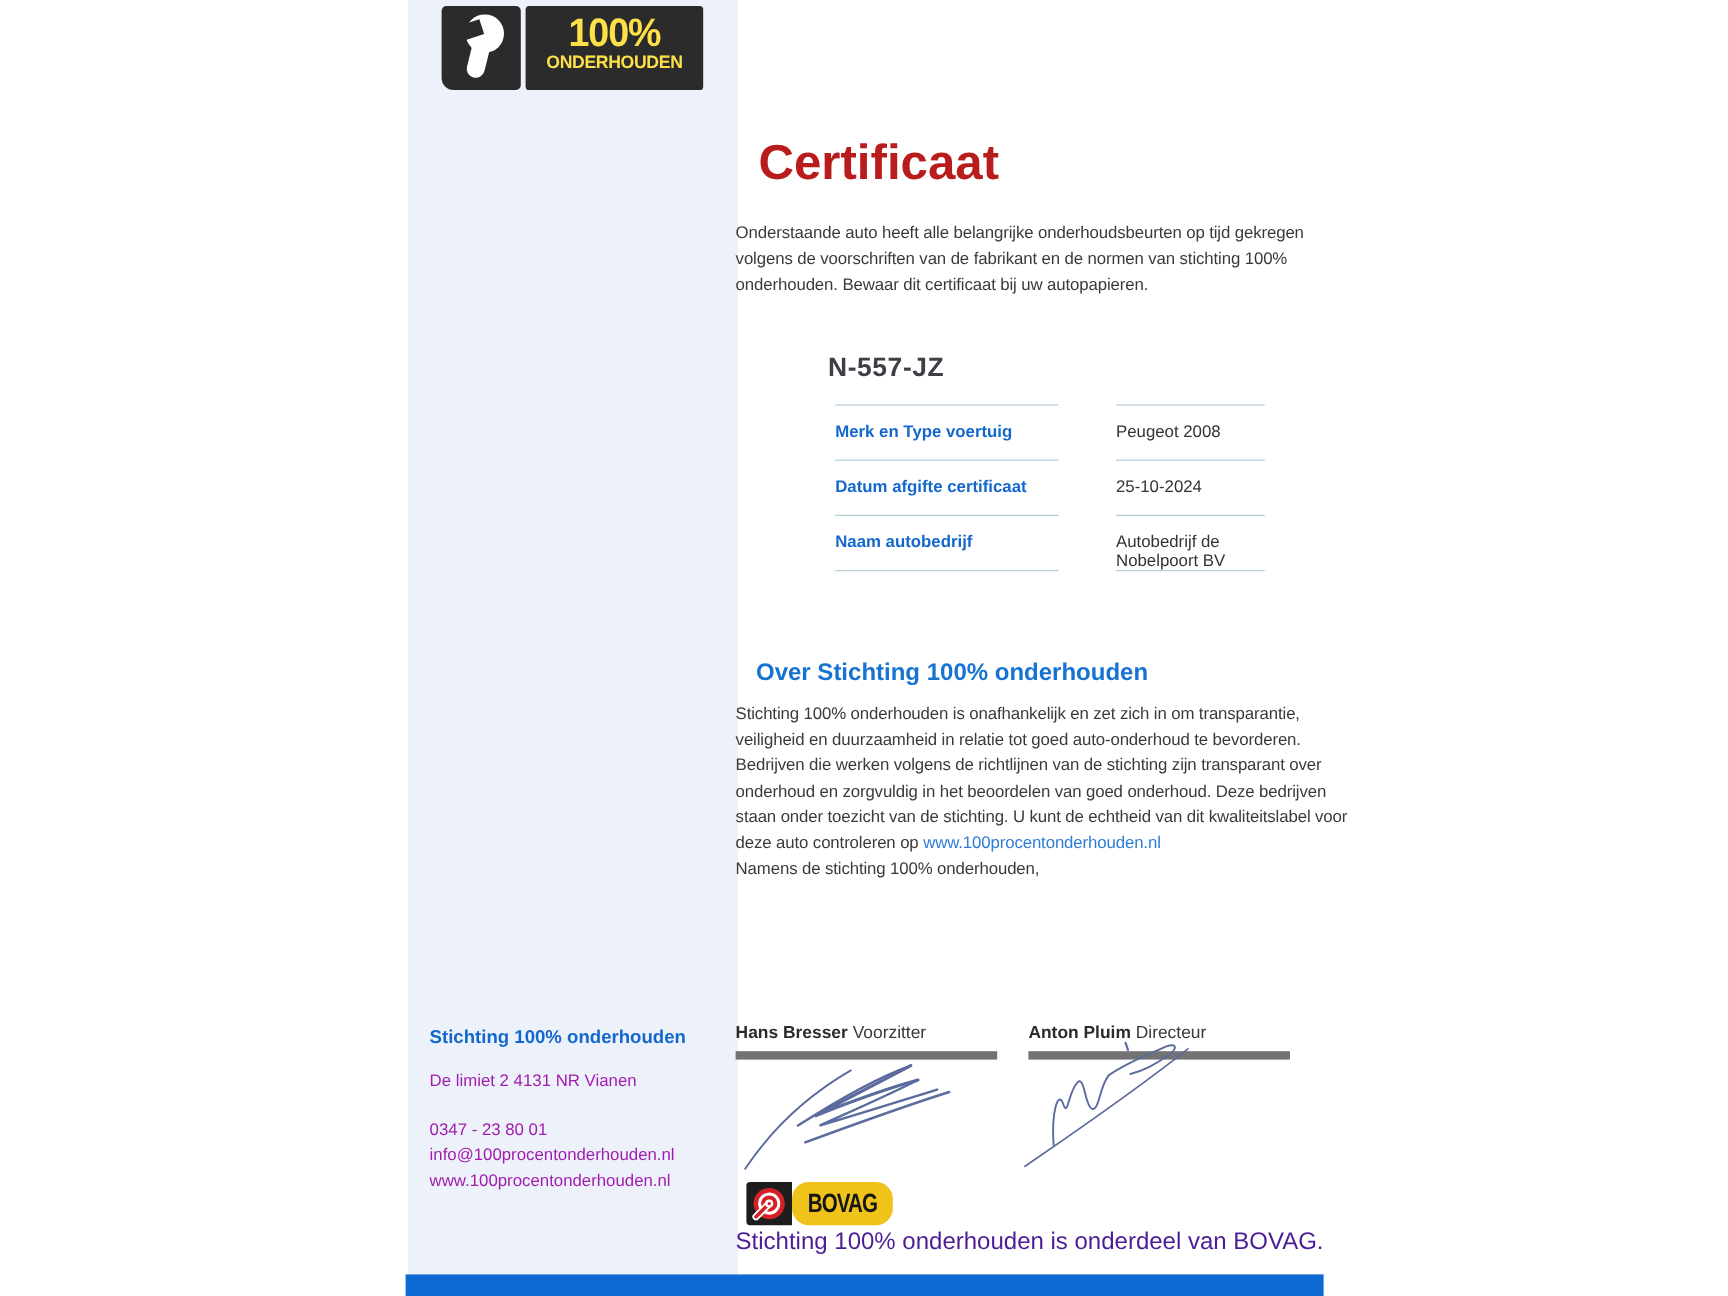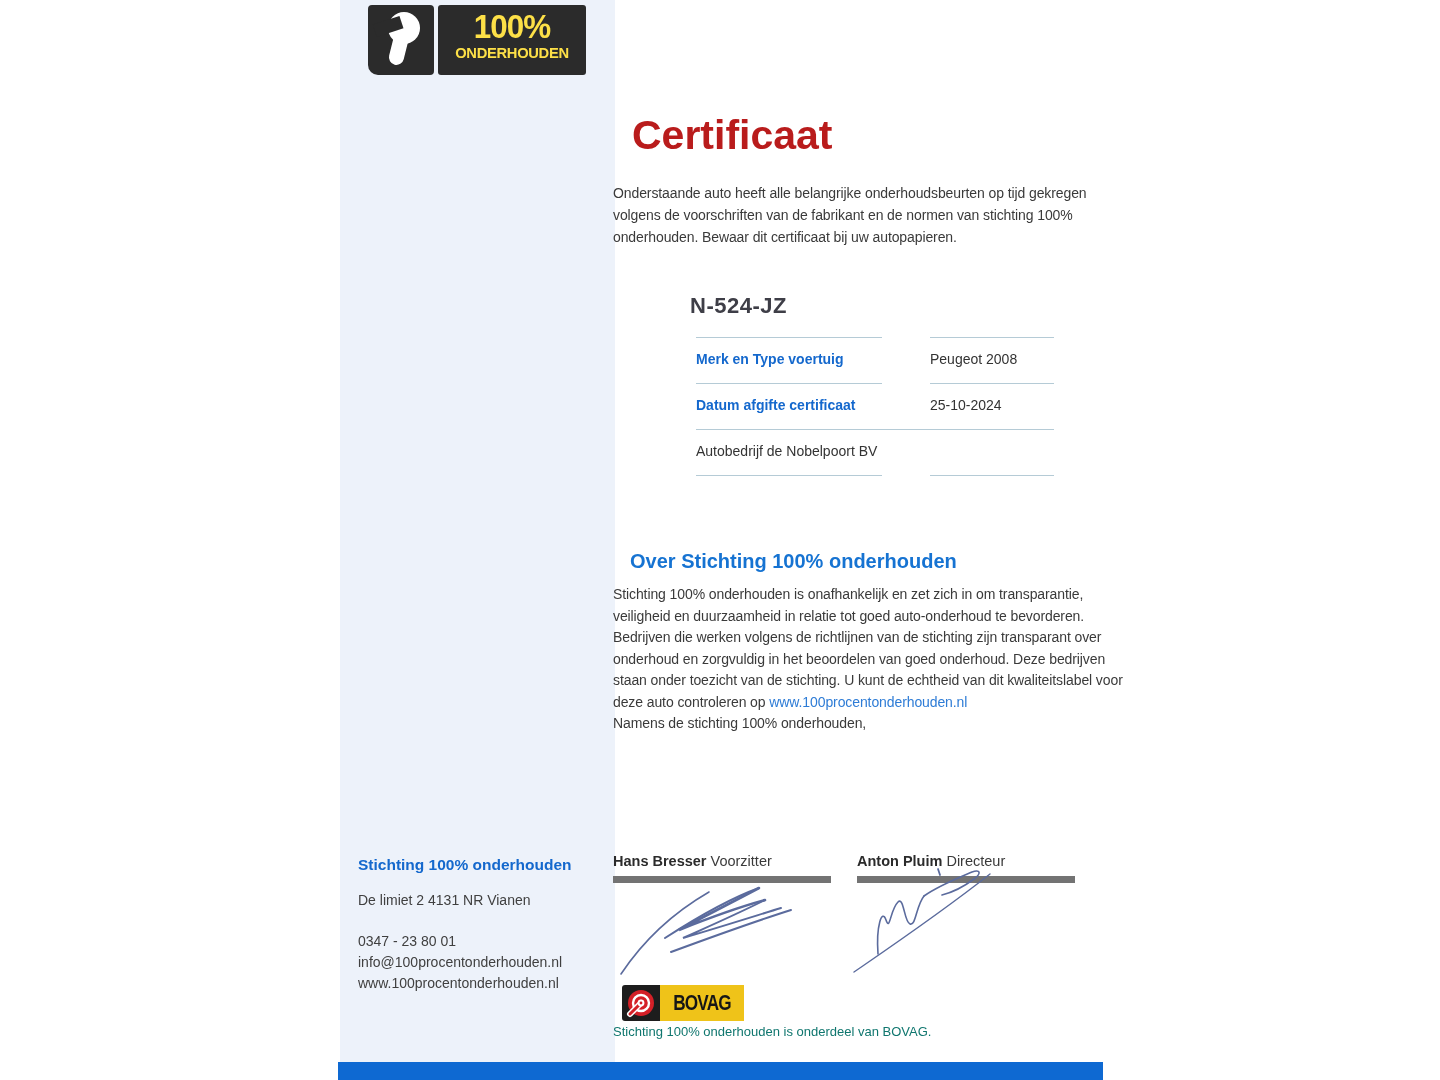--- a/index.html
+++ b/index.html
@@ -33,39 +33,39 @@
   .vvalue { flex:1; color:#333; }
   .vrow.closing .vcell { height:0; padding:0; }
 
   .about-heading { position:absolute; left:630px; top:550px; font-size:20px; font-weight:bold; color:#1673d2; }
   .about-body { position:absolute; left:613px; top:584px; width:522px; font-size:14px; line-height:21.5px; color:#3a3a3a; letter-spacing:-0.1px; }
   .about-link { color:#2e7cd6; cursor:pointer; }
 
   
   .sidebar { position:absolute; left:358px; top:856px; width:240px; }
   .sidebar-org { font-size:15.5px; font-weight:bold; color:#1468cd; margin-bottom:16px; }
-  .sidebar-line { font-size:14px; color:#404040; line-height:21px; }
+  .sidebar-line { font-size:14px; color:#a21caf; line-height:21px; }
   .sidebar-address { margin-bottom:20px; }
 
   
   .sig-block { position:absolute; top:853px; width:218px; }
   .sig-hans { left:613px; }
   .sig-anton { left:857px; }
   .sig-nameline { font-size:14.5px; color:#3a3a3a; padding-bottom:7px; border-bottom:7px solid #737373; }
   .sig-name { font-weight:bold; color:#2b2b2b; }
   .sig-svg { position:absolute; }
   .sig-svg-hans { left:613px; top:872px; }
   .sig-svg-anton { left:850px; top:864px; }
 
   
   .bovag { position:absolute; left:622px; top:985px; display:flex; }
   .bovag-iconbox { width:38px; height:36px; background:#1d1d1d; border-radius:3px 0 0 3px; }
-  .bovag-textbox { width:84px; height:36px; background:#efc319; display:flex; align-items:center; justify-content:center; }
+  .bovag-textbox { width:84px; height:36px; background:#efc319; display:flex; align-items:center; justify-content:center;border-radius:14px; }
   .bovag-word { font-size:22px; font-weight:bold; color:#161616; transform:scaleX(0.78); letter-spacing:-1px; }
-  .bovag-caption { position:absolute; left:613px; top:1024px; font-size:13px; color:#0f766e; }
+  .bovag-caption { position:absolute; left:613px; top:1024px; font-size:20px; color:#4c1d95; }
 
   
   .bottom-bar { position:absolute; left:338px; top:1062px; width:765px; height:18px; background:#0e69d2; }
 </style>
 </head>
 <body>
 
 <div class="page">
 
   <div class="light-col"></div>
@@ -80,32 +80,33 @@
     </div>
     <div class="logo-box logo-textbox">
       <div class="logo-percent">100%</div>
       <div class="logo-sub">ONDERHOUDEN</div>
     </div>
   </div>
 
   <div class="title">Certificaat</div>
   <div class="intro">Onderstaande auto heeft alle belangrijke onderhoudsbeurten op tijd gekregen volgens de voorschriften van de fabrikant en de normen van stichting 100% onderhouden. Bewaar dit certificaat bij uw autopapieren.</div>
 
-  <div class="plate">N-524-JZ</div>
+  <div class="plate">N-557-JZ</div>
 
   <div class="vtable">
     <div class="vrow">
       <div class="vcell vlabel">Merk en Type voertuig</div>
       <div class="vcell vvalue">Peugeot 2008</div>
     </div>
     <div class="vrow">
       <div class="vcell vlabel">Datum afgifte certificaat</div>
       <div class="vcell vvalue">25-10-2024</div>
     </div>
     <div class="vrow">
+      <div class="vcell vlabel">Naam autobedrijf</div>
       <div class="vcell vvalue">Autobedrijf de Nobelpoort BV</div>
     </div>
     <div class="vrow closing">
       <div class="vcell vlabel"></div>
       <div class="vcell vvalue"></div>
     </div>
   </div>
 
   <div class="about-heading">Over Stichting 100% onderhouden</div>
   <div class="about-body">

